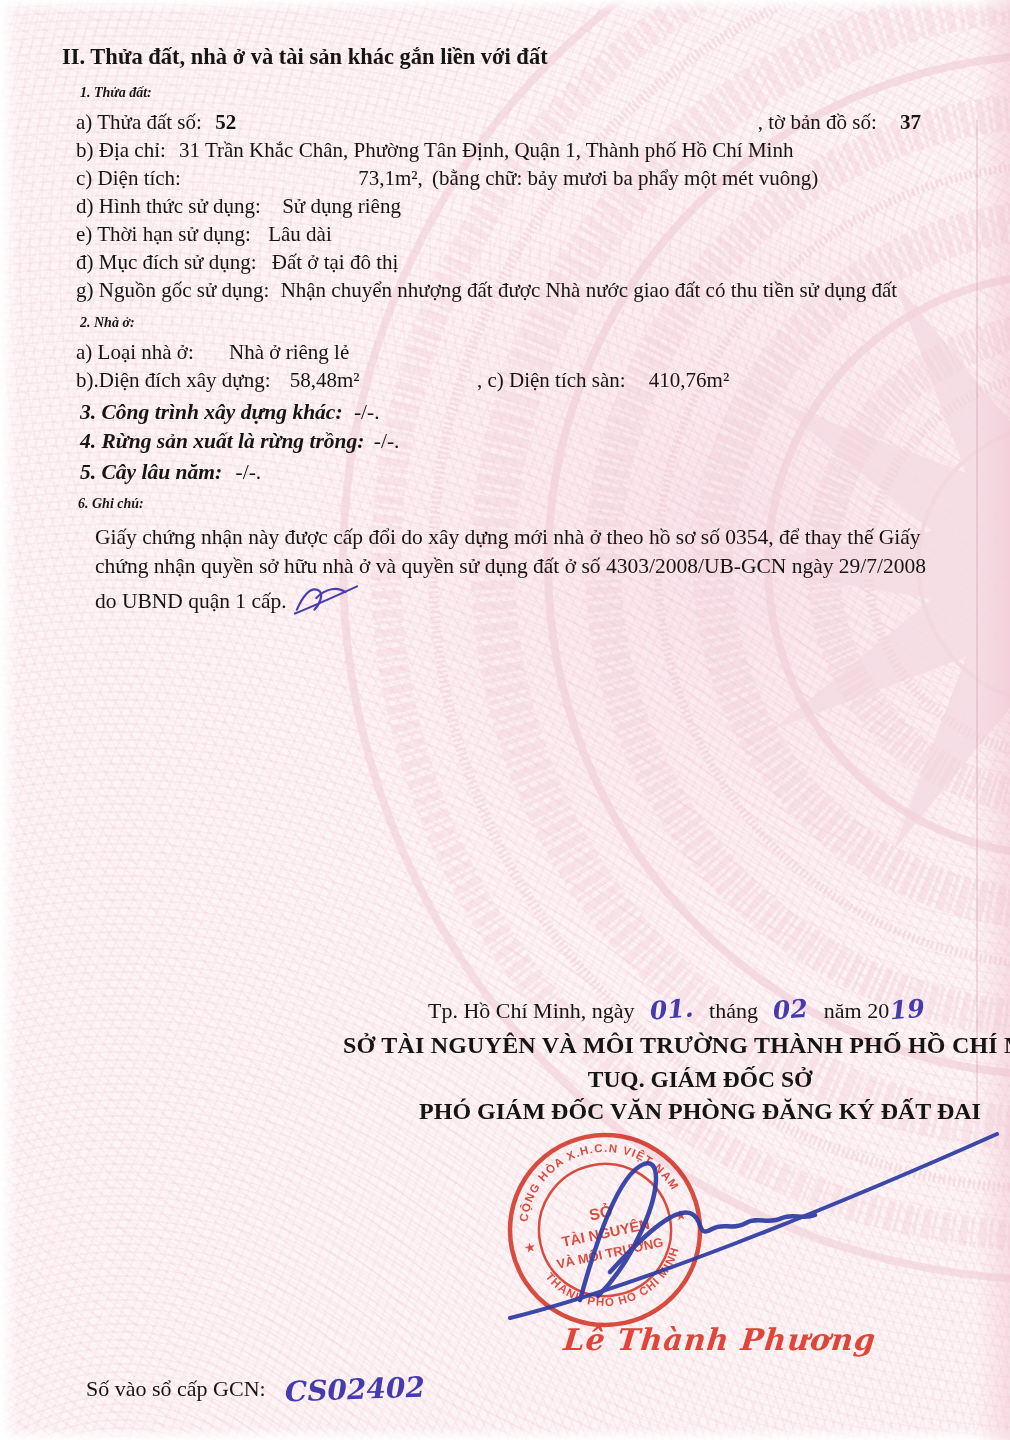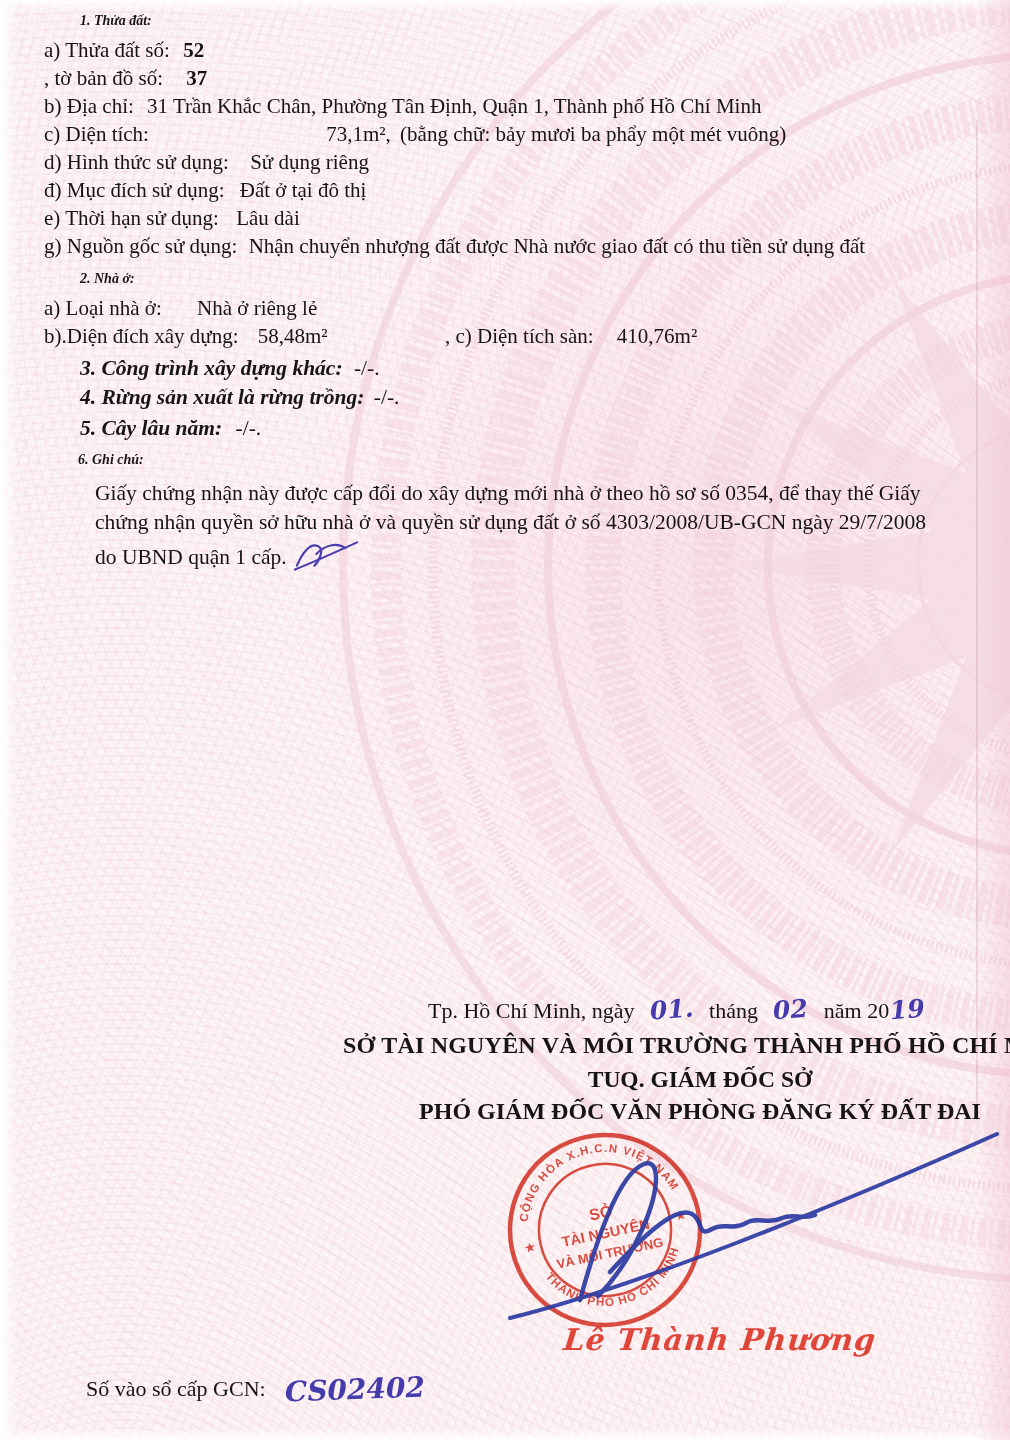--- a/index.html
+++ b/index.html
@@ -21,21 +21,21 @@
   .edge-left{position:absolute;left:0;top:0;bottom:0;width:18px;background:linear-gradient(to right,#ffffff,rgba(255,255,255,0));pointer-events:none;}
   .edge-top{position:absolute;left:0;right:0;top:0;height:12px;background:linear-gradient(to bottom,rgba(255,255,255,.9),rgba(255,255,255,0));pointer-events:none;}
   .edge-bottom{position:absolute;left:0;right:0;bottom:0;height:12px;background:linear-gradient(to top,rgba(255,255,255,.9),rgba(255,255,255,0));pointer-events:none;}
   .edge-right{position:absolute;right:0;top:0;bottom:0;width:34px;background:linear-gradient(to left,rgba(238,186,202,.38),rgba(238,186,202,0));pointer-events:none;}
   .fold-line{position:absolute;left:976px;top:120px;height:1000px;width:2px;background:rgba(206,142,163,.28);pointer-events:none;}
   .drum{position:absolute;inset:0;pointer-events:none;}
 
   .content{position:absolute;inset:0;}
   .h2{margin:42px 0 0 62px;font-size:22.5px;font-weight:bold;line-height:30px;}
   .h3{margin:6px 0 0 80px;font-size:14px;font-weight:bold;font-style:italic;line-height:30px;}
-  .row{margin-left:44px;font-size:21px;line-height:28px;flex-direction:column;}
+  .row{margin-left:76px;font-size:21px;line-height:28px;}
   .row .b{font-weight:bold;}
   .flexrow{display:flex;justify-content:space-between;width:845px;}
   .hang{width:845px;padding-left:38px;text-indent:-38px;}
   .itemrow{margin-left:80px;font-size:21.5px;line-height:29px;}
   .itemrow .lbl{font-weight:bold;font-style:italic;}
   .note-p{margin:4px 0 0 95px;width:852px;font-size:21.5px;line-height:28.5px;}
   .sq{display:inline-block;vertical-align:-10px;margin-left:6px;}
 
   .signing{position:absolute;left:0;top:992px;width:1010px;height:448px;}
   .date-line{position:absolute;left:428px;top:6px;font-size:22px;white-space:nowrap;}
@@ -84,20 +84,21 @@
   </svg>
 
   <div class="edge-left"></div>
   <div class="edge-top"></div>
   <div class="edge-bottom"></div>
   <div class="edge-right"></div>
   <div class="fold-line"></div>
 
   <div class="content">
 
+    <div class="h2">II. Thửa đất, nhà ở và tài sản khác gắn liền với đất</div>
 
     <div class="h3">1. Thửa đất:</div>
 
     <div class="row flexrow">
       <span>
         <span>a) Thửa đất số:</span>
         <span class="b" style="margin-left:8px">52</span>
       </span>
       <span>
         <span>, tờ bản đồ số:</span>
@@ -115,27 +116,27 @@
       <span style="margin-left:172px">73,1m²,</span>
       <span style="margin-left:4px">(bằng chữ: bảy mươi ba phẩy một mét vuông)</span>
     </div>
 
     <div class="row">
       <span>d) Hình thức sử dụng:</span>
       <span style="margin-left:16px">Sử dụng riêng</span>
     </div>
 
     <div class="row">
+      <span>e) Thời hạn sử dụng:</span>
+      <span style="margin-left:12px">Lâu dài</span>
+    </div>
+
+    <div class="row">
       <span>đ) Mục đích sử dụng:</span>
       <span style="margin-left:10px">Đất ở tại đô thị</span>
-    </div>
-
-    <div class="row">
-      <span>e) Thời hạn sử dụng:</span>
-      <span style="margin-left:12px">Lâu dài</span>
     </div>
 
     <div class="row hang">
       <span>g) Nguồn gốc sử dụng:</span>
       <span style="margin-left:6px">Nhận chuyển nhượng đất được Nhà nước giao đất có thu tiền sử dụng đất</span>
     </div>
 
     <div class="h3" style="margin-top:4px">2. Nhà ở:</div>
 
     <div class="row">

